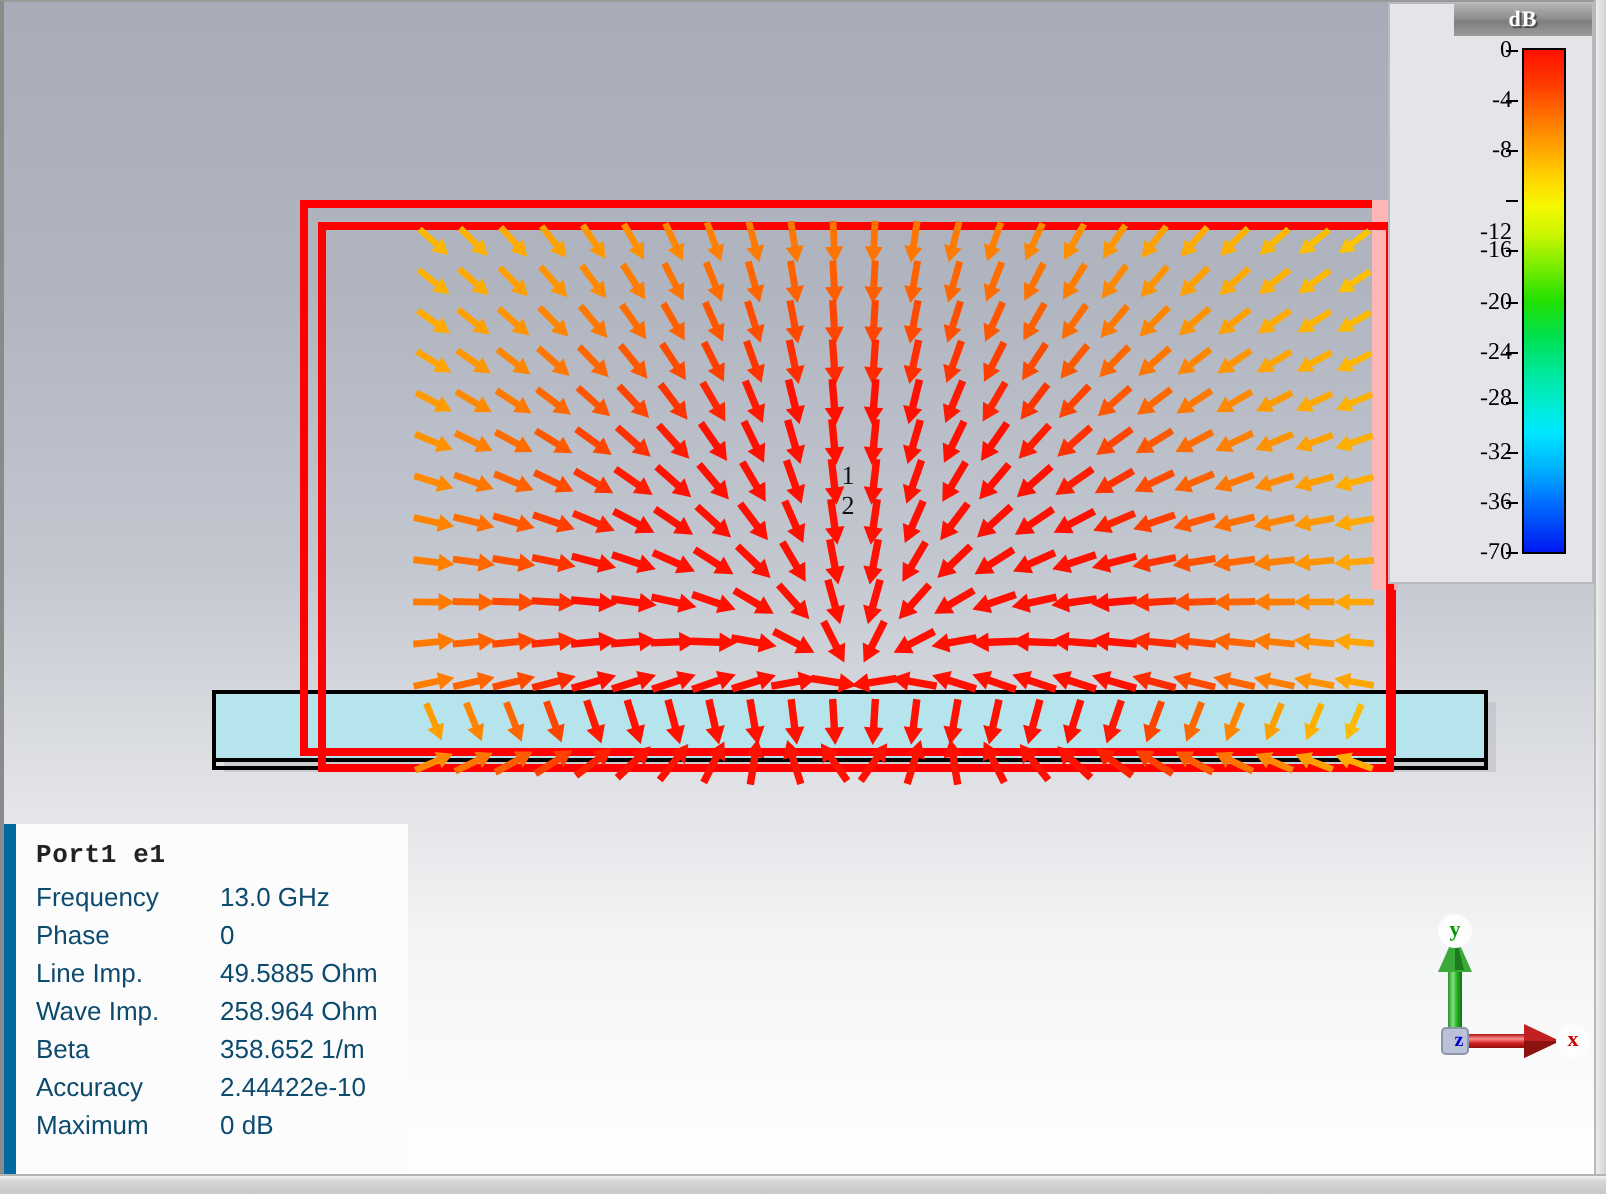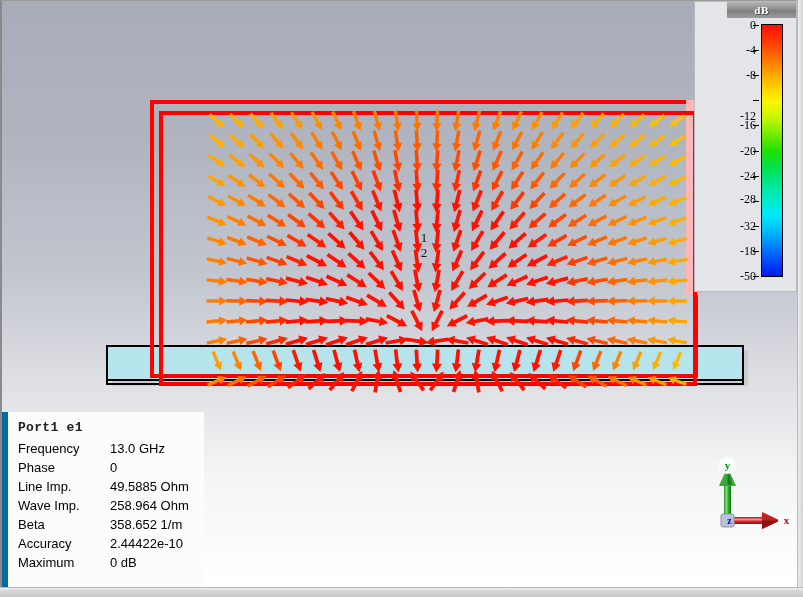--- a/index.html
+++ b/index.html
@@ -70,21 +70,21 @@
   .axlab{position:absolute;width:17px;height:17px;border-radius:50%;
          background:#fdfdfd;font-weight:bold;font-size:11px;line-height:17px;
          text-align:center;font-family:"Liberation Serif",serif;}
 
   
   #info{position:absolute;left:2px;top:412px;width:202px;height:183px;
         background:#fcfcfc;border-left:6px solid #0369a1;box-sizing:border-box;
         padding:8px 0 0 10px;}
   #info-title{font-family:"Liberation Mono",monospace;font-weight:bold;
               font-size:13px;color:#222;margin-bottom:4px;letter-spacing:.3px;}
-  .irow{display:flex;font-size:13px;color:#000000;line-height:19px;}
+  .irow{display:flex;font-size:13px;color:#0c4a6e;line-height:19px;}
   .ikey{width:92px;flex:0 0 92px;}
   .ival{flex:1;}
 </style>
 </head>
 <body>
 
 <div id="app">
   <div id="frame"></div>
 
   <div id="canvas">
@@ -490,23 +490,23 @@
         <div class="llab" style="top: 123.4px;">-16</div>
         <div class="ltick" style="top: 148.5px; right: 37px;"></div>
         <div class="llab" style="top: 148.5px;">-20</div>
         <div class="ltick" style="top: 173.6px; right: 37px;"></div>
         <div class="llab" style="top: 173.6px;">-24</div>
         <div class="ltick" style="top: 198.7px; right: 37px;"></div>
         <div class="llab" style="top: 197px;">-28</div>
         <div class="ltick" style="top: 223.8px; right: 37px;"></div>
         <div class="llab" style="top: 223.8px;">-32</div>
         <div class="ltick" style="top: 248.9px; right: 37px;"></div>
-        <div class="llab" style="top: 248.9px;">-18</div>
+        <div class="llab" style="top: 248.9px;">-36</div>
         <div class="ltick" style="top: 274px; right: 37px;"></div>
-        <div class="llab" style="top: 274px;">-50</div>
+        <div class="llab" style="top: 274px;">-70</div>
       </div>
   </div>
 
   <div id="info">
     <div id="info-title">Port1 e1</div>
     <div id="info-rows">
         <div class="irow">
           <div class="ikey">Frequency</div>
           <div class="ival">13.0 GHz</div>
         </div>

